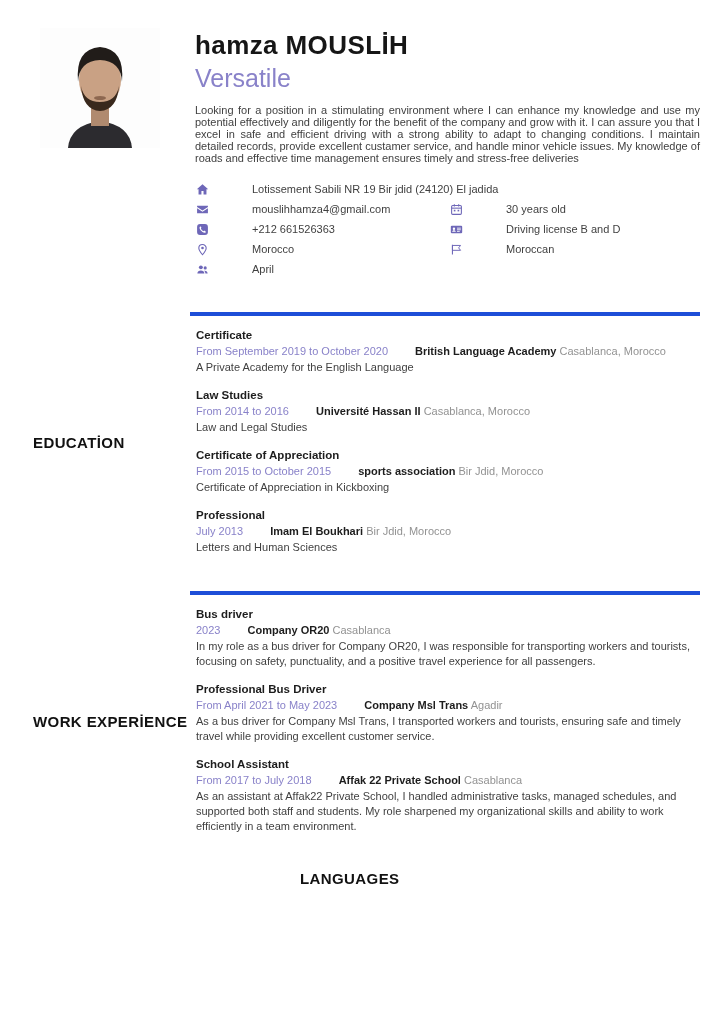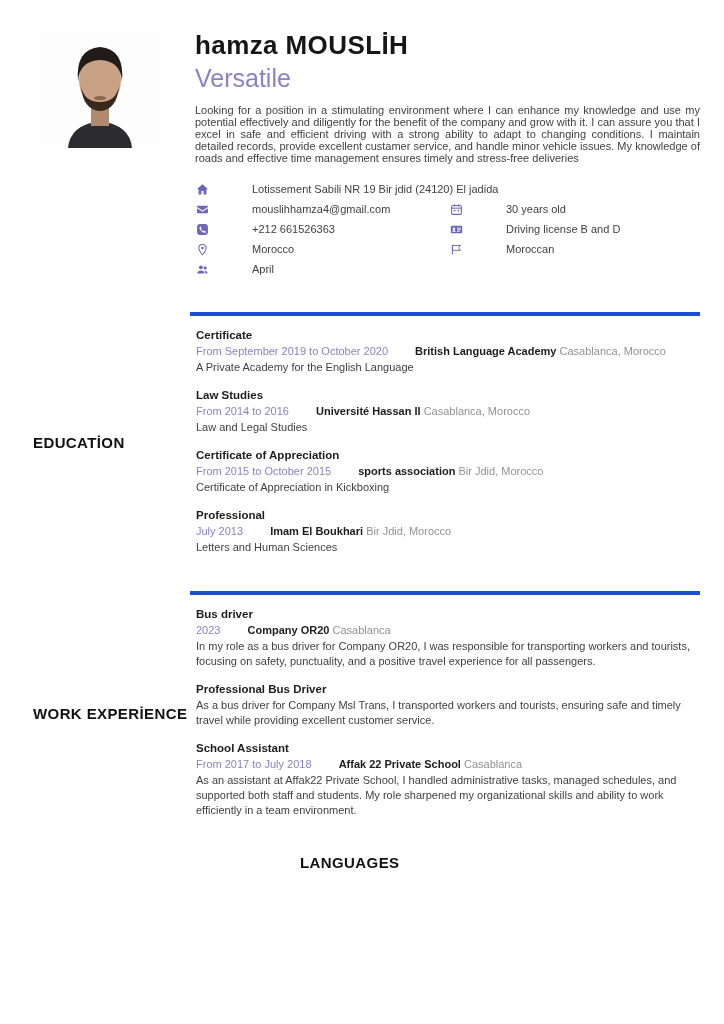--- a/index.html
+++ b/index.html
@@ -231,20 +231,25 @@
         <div class="entry-meta">
           <span class="accent">2023</span>
           <span class="org">Company OR20</span>
           <span class="loc">Casablanca</span>
         </div>
         <div class="entry-desc">In my role as a bus driver for Company OR20, I was responsible for transporting workers and tourists, focusing on safety, punctuality, and a positive travel experience for all passengers.</div>
       </div>
 
       <div class="entry">
         <div class="entry-title">Professional Bus Driver</div>
+        <div class="entry-meta">
+          <span class="accent">From April 2021 to May 2023</span>
+          <span class="org">Company Msl Trans</span>
+          <span class="loc">Agadir</span>
+        </div>
         <div class="entry-desc">As a bus driver for Company Msl Trans, I transported workers and tourists, ensuring safe and timely travel while providing excellent customer service.</div>
       </div>
 
       <div class="entry">
         <div class="entry-title">School Assistant</div>
         <div class="entry-meta">
           <span class="accent">From 2017 to July 2018</span>
           <span class="org">Affak 22 Private School</span>
           <span class="loc">Casablanca</span>
         </div>

